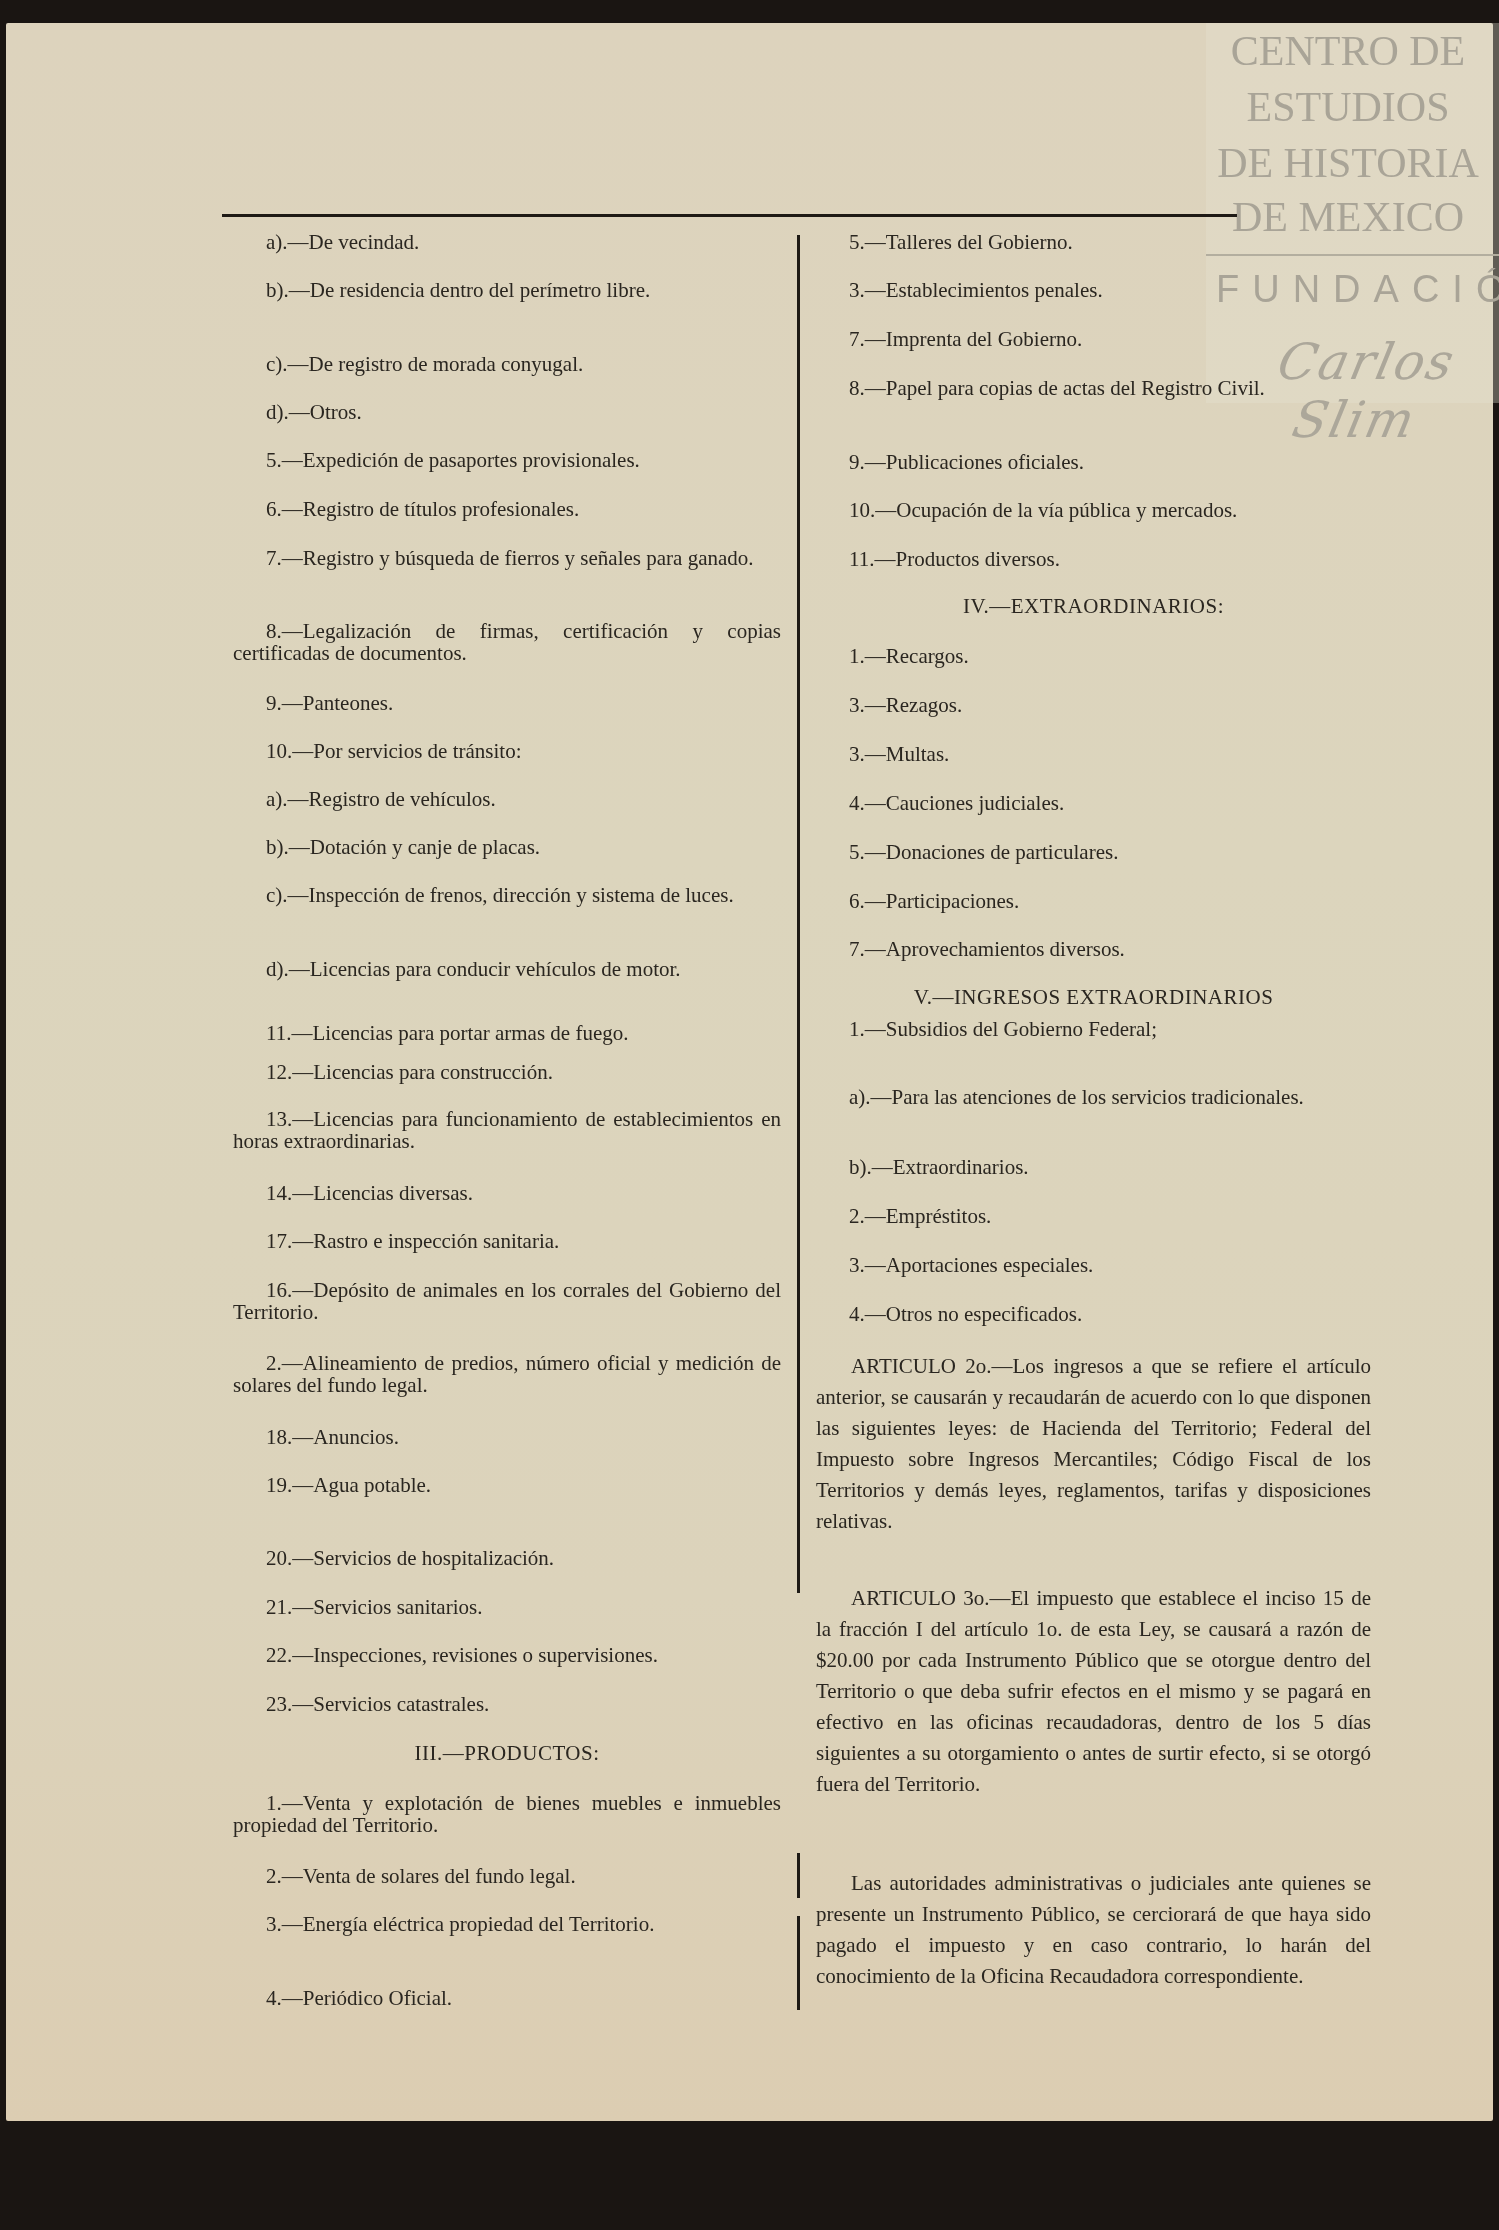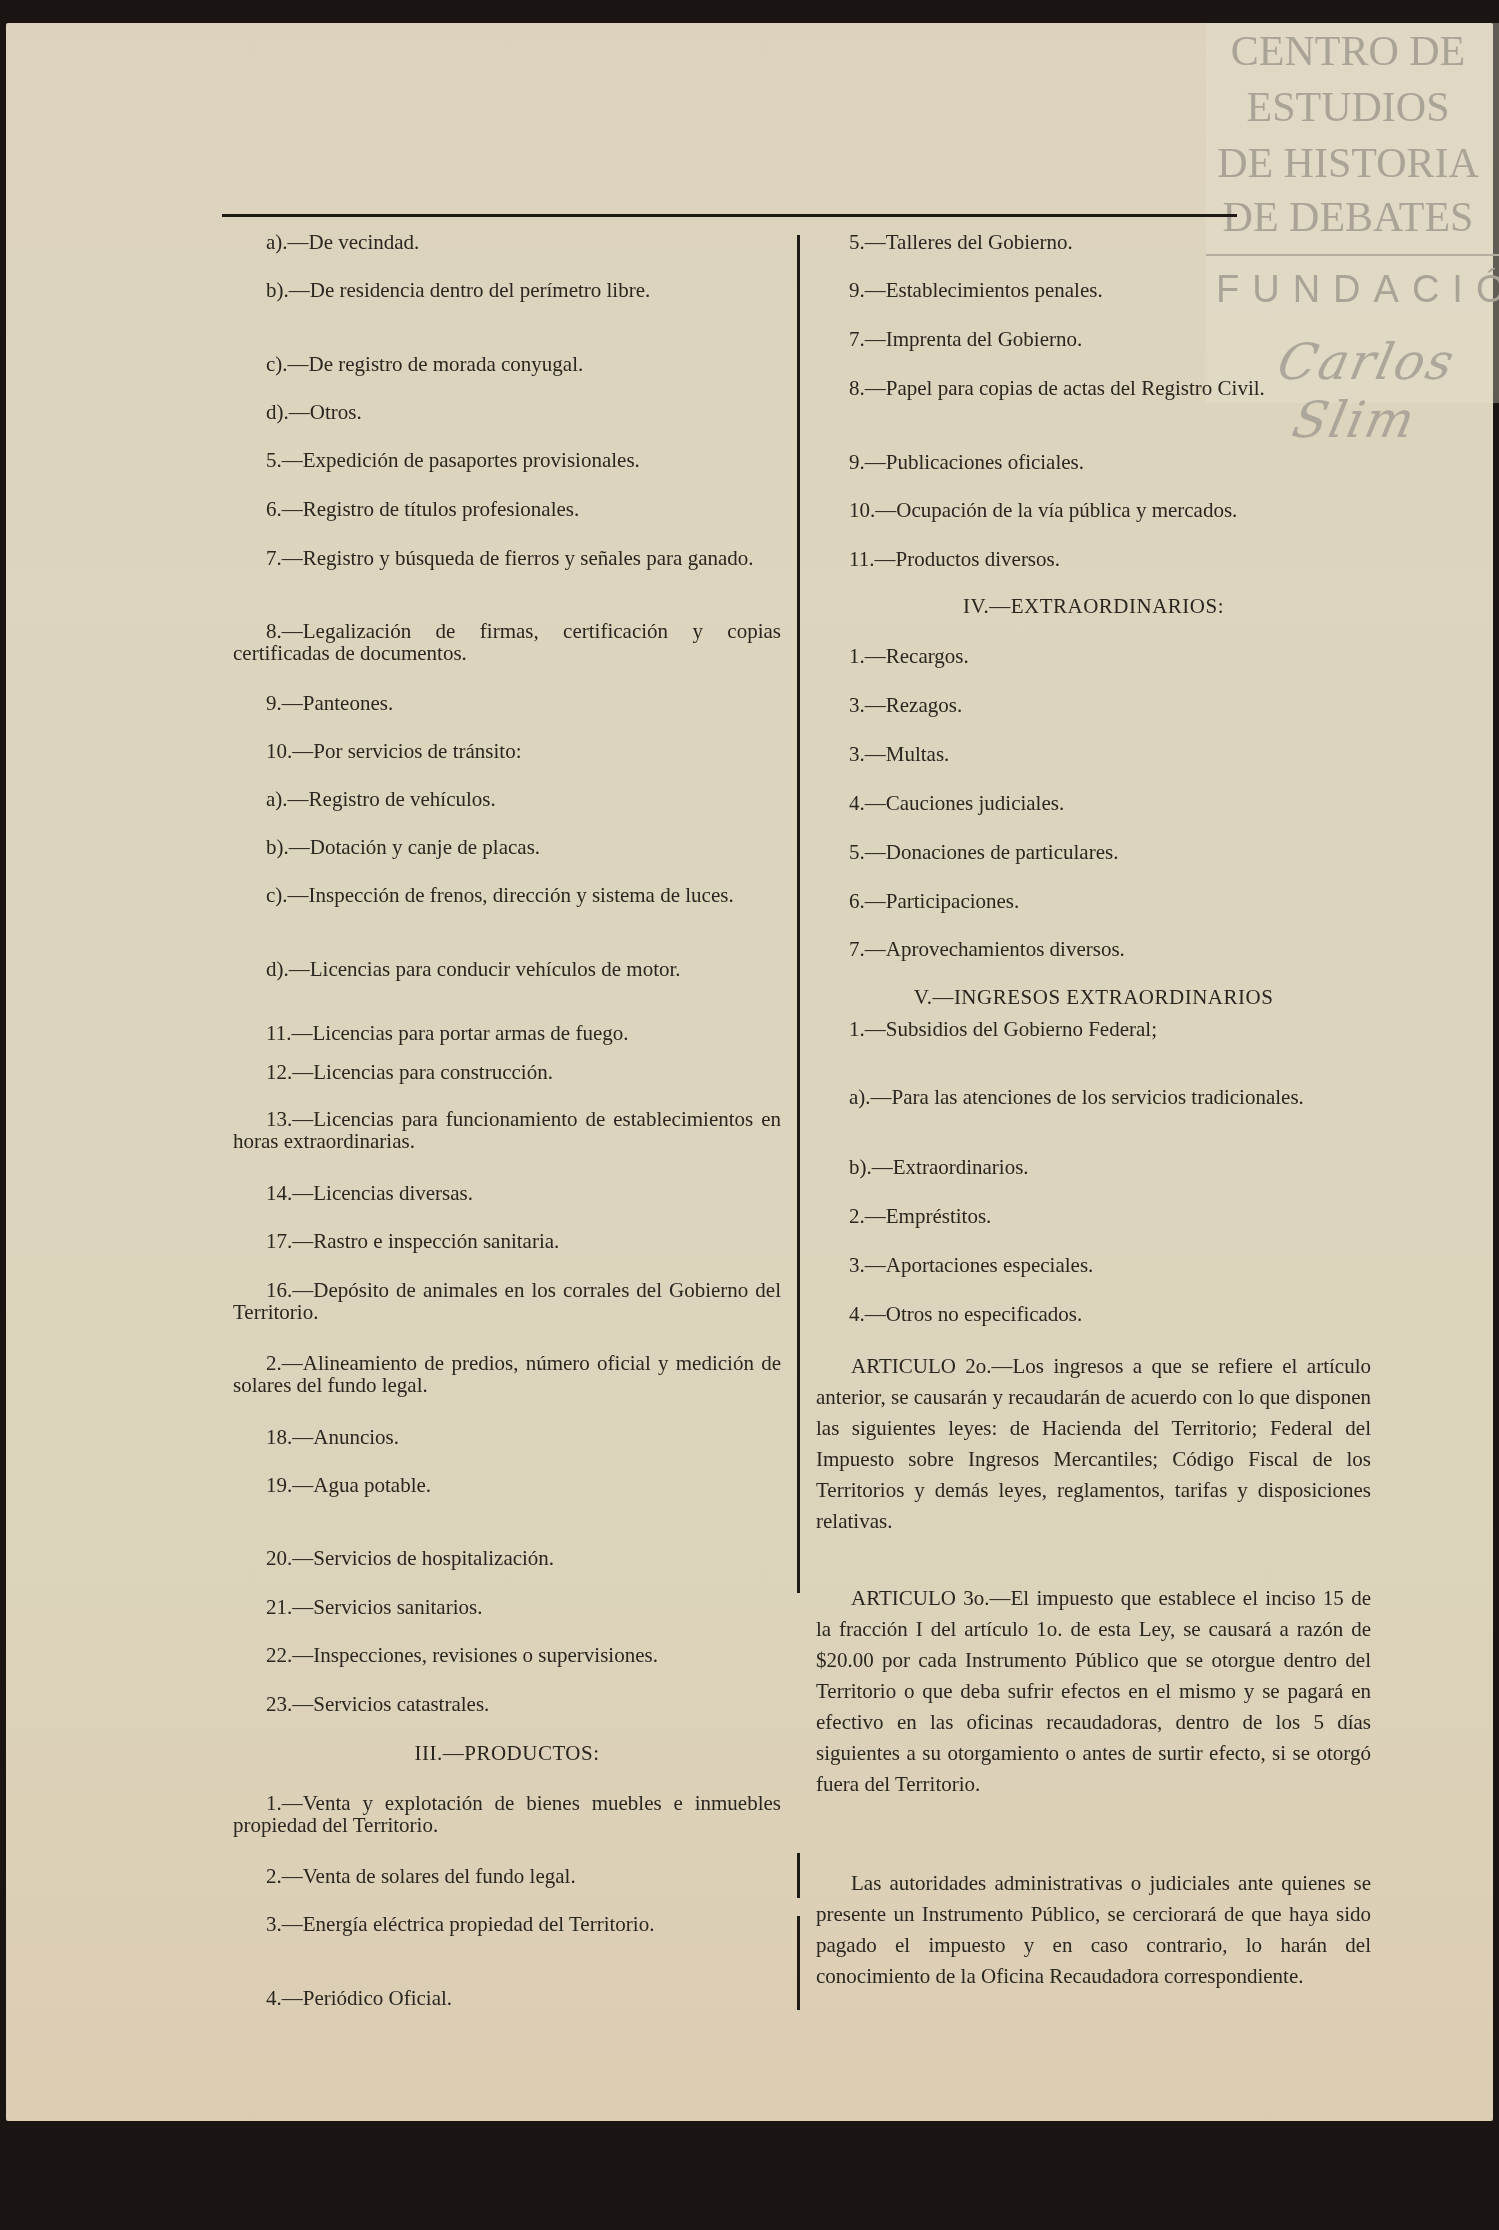--- a/index.html
+++ b/index.html
@@ -58,21 +58,21 @@
 </style>
 </head>
 <body>
 
 <div class="page">
 
   <div class="watermark"></div>
   <div class="wm-line" style="top:6px">CENTRO DE</div>
   <div class="wm-line" style="top:62px">ESTUDIOS</div>
   <div class="wm-line" style="top:118px">DE HISTORIA</div>
-  <div class="wm-line" style="top:172px">DE DEBATES</div>
+  <div class="wm-line" style="top:172px">DE MEXICO</div>
   <div class="wm-rule"></div>
   <div class="wm-fund">FUNDACIÓN</div>
   <div class="wm-sig">Carlos Slim</div>
 
   <div class="header-rule"></div>
 
   <div class="col-rule" style="top:212px;height:840px"></div>
   <div class="col-rule" style="top:1040px;height:530px"></div>
   <div class="col-rule" style="top:1830px;height:45px"></div>
   <div class="col-rule" style="top:1893px;height:94px"></div>
@@ -107,21 +107,21 @@
     <p class="item" style="top:1462px">23.—Servicios catastrales.</p>
     <p class="heading" style="top:1511px">III.—PRODUCTOS:</p>
     <p class="item" style="top:1561px">1.—Venta y explotación de bienes muebles e inmuebles propiedad del Territorio.</p>
     <p class="item" style="top:1634px">2.—Venta de solares del fundo legal.</p>
     <p class="item" style="top:1682px">3.—Energía eléctrica propiedad del Territorio.</p>
     <p class="item" style="top:1756px">4.—Periódico Oficial.</p>
   </div>
 
   <div class="col right">
     <p class="item" style="top:0px">5.—Talleres del Gobierno.</p>
-    <p class="item" style="top:48px">9.—Establecimientos penales.</p>
+    <p class="item" style="top:48px">3.—Establecimientos penales.</p>
     <p class="item" style="top:97px">7.—Imprenta del Gobierno.</p>
     <p class="item" style="top:146px">8.—Papel para copias de actas del Registro Civil.</p>
     <p class="item" style="top:220px">9.—Publicaciones oficiales.</p>
     <p class="item" style="top:268px">10.—Ocupación de la vía pública y mercados.</p>
     <p class="item" style="top:317px">11.—Productos diversos.</p>
     <p class="heading" style="top:364px">IV.—EXTRAORDINARIOS:</p>
     <p class="item" style="top:414px">1.—Recargos.</p>
     <p class="item" style="top:463px">3.—Rezagos.</p>
     <p class="item" style="top:512px">3.—Multas.</p>
     <p class="item" style="top:561px">4.—Cauciones judiciales.</p>

